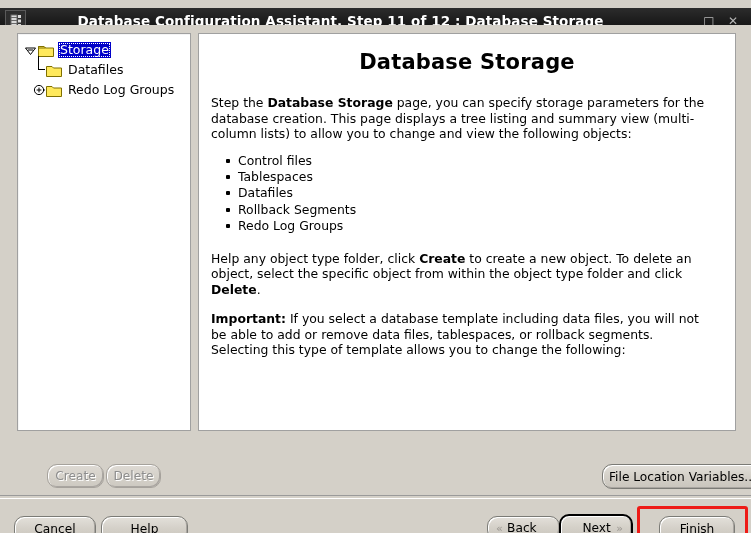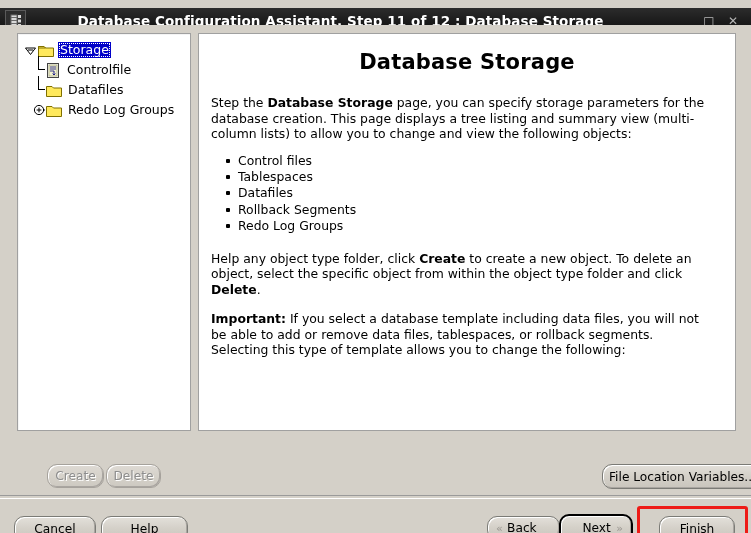--- a/index.html
+++ b/index.html
@@ -167,34 +167,20 @@
           </span>
           <span class="folder">
             <svg width="16" height="13" viewBox="0 0 16 13">
               <path d="M0.5 2.5 L6 2.5 L7.5 4 L15.5 4 L15.5 12.5 L0.5 12.5 Z" fill="#ffe95c" stroke="#807000"></path>
               <path d="M0.5 2.5 L6 2.5 L7.5 4 L0.5 4 Z" fill="#ffe95c" stroke="#807000"></path>
             </svg>
           </span>
           <span class="tlabel sel">Storage</span>
         </div>
 
-        <div class="tnode lvl1">
-          <span class="elbow"></span>
-          <span class="docicon">
-            <svg width="14" height="15" viewBox="0 0 14 15">
-              <rect x="1.5" y="0.5" width="11" height="14" fill="#ffffff" stroke="#444"></rect>
-              <rect x="3" y="2" width="8" height="11" fill="#f2f2d0" stroke="#b5b58a"></rect>
-              <line x1="4" y1="4" x2="10" y2="4" stroke="#3a3a8a"></line>
-              <line x1="4" y1="6" x2="10" y2="6" stroke="#3a3a8a"></line>
-              <line x1="4" y1="8" x2="8" y2="8" stroke="#3a3a8a"></line>
-              <path d="M8 8 L8 12 M6.6 10.6 L8 12 L9.4 10.6" stroke="#1b1b8a" fill="none"></path>
-            </svg>
-          </span>
-          <span class="tlabel">Controlfile</span>
-        </div>
 
         <div class="tnode lvl1">
           <span class="elbow"></span>
           <span class="folder">
             <svg width="16" height="13" viewBox="0 0 16 13">
               <path d="M0.5 2.5 L6 2.5 L7.5 4 L15.5 4 L15.5 12.5 L0.5 12.5 Z" fill="#ffe95c" stroke="#807000"></path>
             </svg>
           </span>
           <span class="tlabel">Datafiles</span>
         </div>

